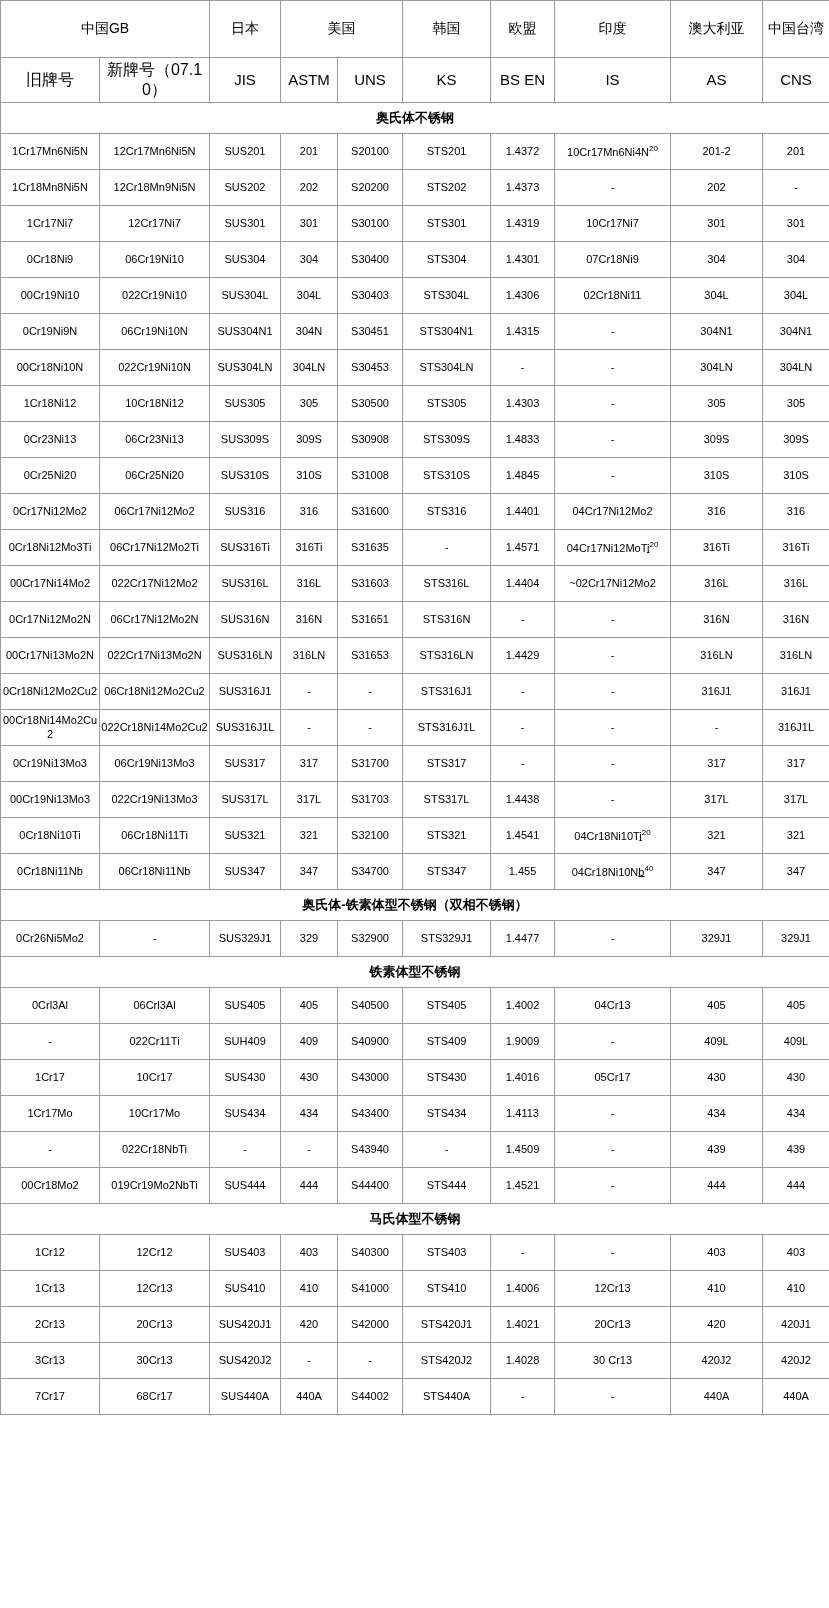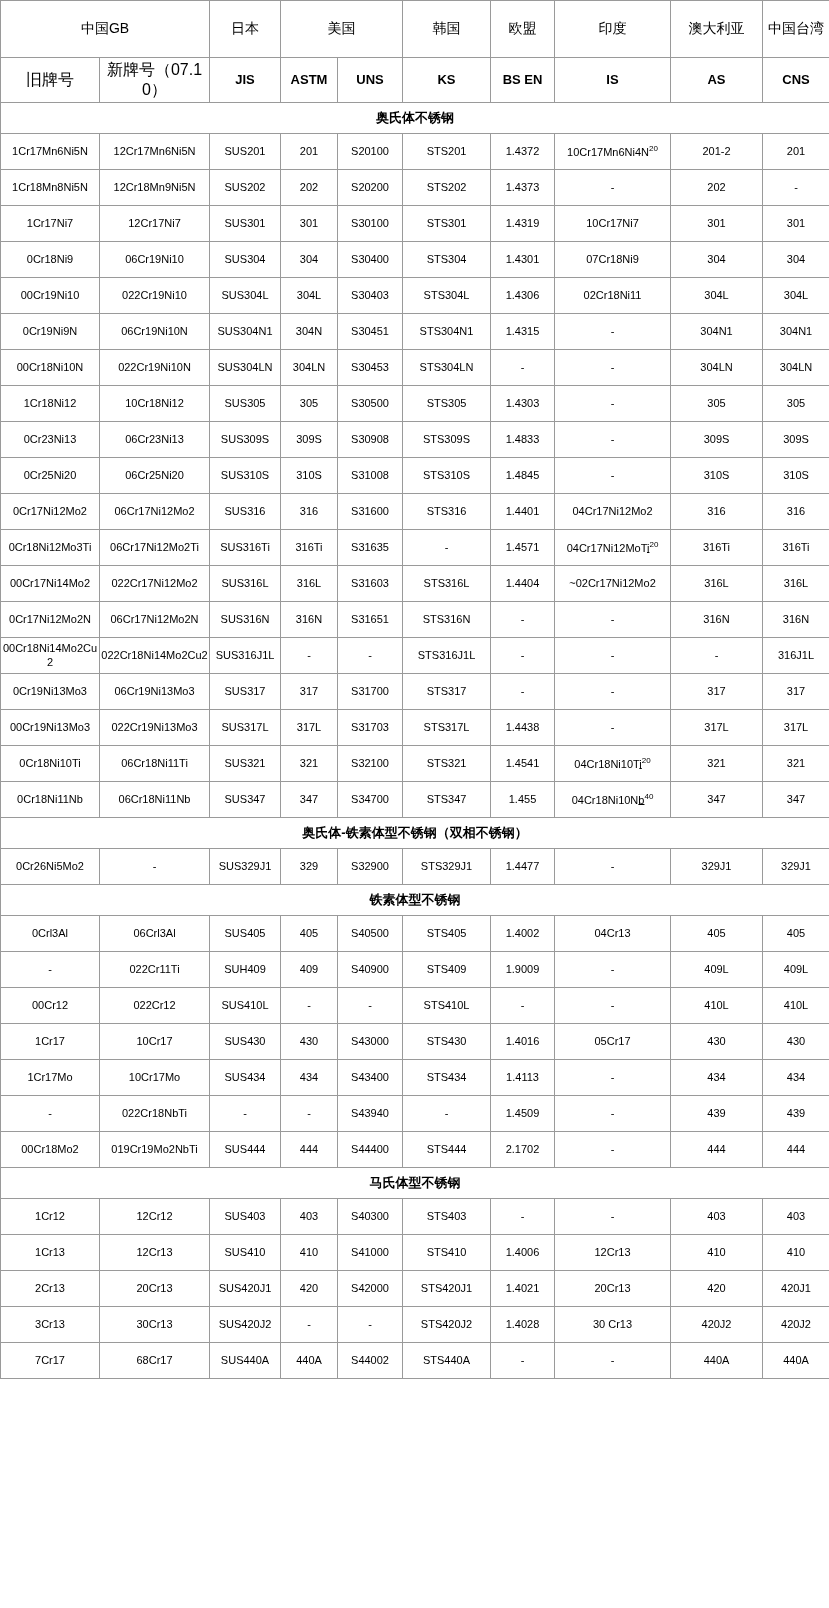--- a/index.html
+++ b/index.html
@@ -40,22 +40,22 @@
   col.c7 { width: 116px; }
   col.c8 { width: 92px; }
   col.c9 { width: 67px; }
 
   tr.header-row-1 td {
     height: 52px;
     font-size: 14px;
   }
   tr.header-row-2 td {
     height: 30px;
-    font-size: 13px;
-    font-weight: bold;
+    font-size: 15px;
+    font-weight: normal;
   }
   tr.header-row-2 td.left-head {
     font-weight: normal;
     font-size: 16px;
   }
   td.old-grade-head {
     font-size: 12px;
   }
   tr.section-row td {
     height: 26px;
@@ -279,20 +279,44 @@
         <td>SUS316N</td>
         <td>316N</td>
         <td>S31651</td>
         <td>STS316N</td>
         <td>-</td>
         <td>-</td>
         <td>316N</td>
         <td>316N</td>
       </tr>
       <tr class="data-row">
+        <td>00Cr17Ni13Mo2N</td>
+        <td class="narrowtext">022Cr17Ni13Mo2N</td>
+        <td>SUS316LN</td>
+        <td>316LN</td>
+        <td>S31653</td>
+        <td>STS316LN</td>
+        <td>1.4429</td>
+        <td>-</td>
+        <td>316LN</td>
+        <td>316LN</td>
+      </tr>
+      <tr class="data-row">
+        <td class="narrowtext">0Cr18Ni12Mo2Cu2</td>
+        <td class="narrowtext">06Cr18Ni12Mo2Cu2</td>
+        <td>SUS316J1</td>
+        <td>-</td>
+        <td>-</td>
+        <td>STS316J1</td>
+        <td>-</td>
+        <td>-</td>
+        <td>316J1</td>
+        <td>316J1</td>
+      </tr>
+      <tr class="data-row">
         <td class="narrowtext">00Cr18Ni14Mo2Cu2</td>
         <td class="narrowtext">022Cr18Ni14Mo2Cu2</td>
         <td>SUS316J1L</td>
         <td>-</td>
         <td>-</td>
         <td>STS316J1L</td>
         <td>-</td>
         <td>-</td>
         <td>-</td>
         <td>316J1L</td>
@@ -381,32 +405,20 @@
         <td>SUH409</td>
         <td>409</td>
         <td>S40900</td>
         <td>STS409</td>
         <td>1.9009</td>
         <td>-</td>
         <td>409L</td>
         <td>409L</td>
       </tr>
       <tr class="data-row">
-        <td>00Cr12</td>
-        <td>022Cr12</td>
-        <td>SUS410L</td>
-        <td>-</td>
-        <td>-</td>
-        <td>STS410L</td>
-        <td>-</td>
-        <td>-</td>
-        <td>410L</td>
-        <td>410L</td>
-      </tr>
-      <tr class="data-row">
         <td>1Cr17</td>
         <td>10Cr17</td>
         <td>SUS430</td>
         <td>430</td>
         <td>S43000</td>
         <td>STS430</td>
         <td>1.4016</td>
         <td>05Cr17</td>
         <td>430</td>
         <td>430</td>
@@ -435,21 +447,21 @@
         <td>439</td>
         <td>439</td>
       </tr>
       <tr class="data-row">
         <td>00Cr18Mo2</td>
         <td>019Cr19Mo2NbTi</td>
         <td>SUS444</td>
         <td>444</td>
         <td>S44400</td>
         <td>STS444</td>
-        <td>2.1702</td>
+        <td>1.4521</td>
         <td>-</td>
         <td>444</td>
         <td>444</td>
       </tr>
       <tr class="section-row">
         <td colspan="10">马氏体型不锈钢</td>
       </tr>
       <tr class="data-row">
         <td>1Cr12</td>
         <td>12Cr12</td>

